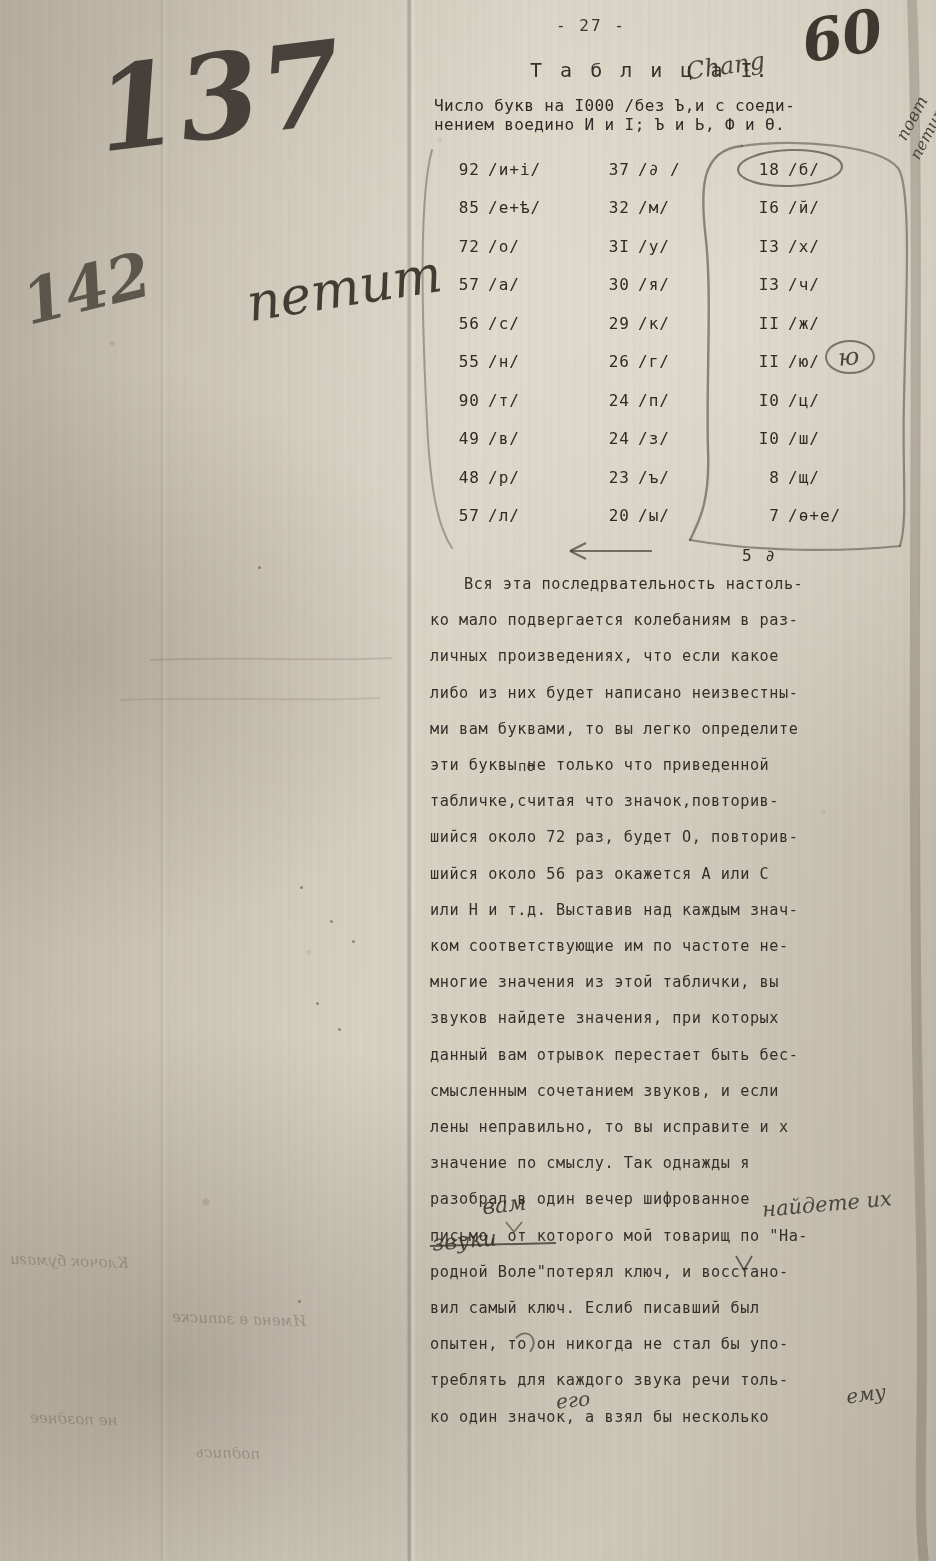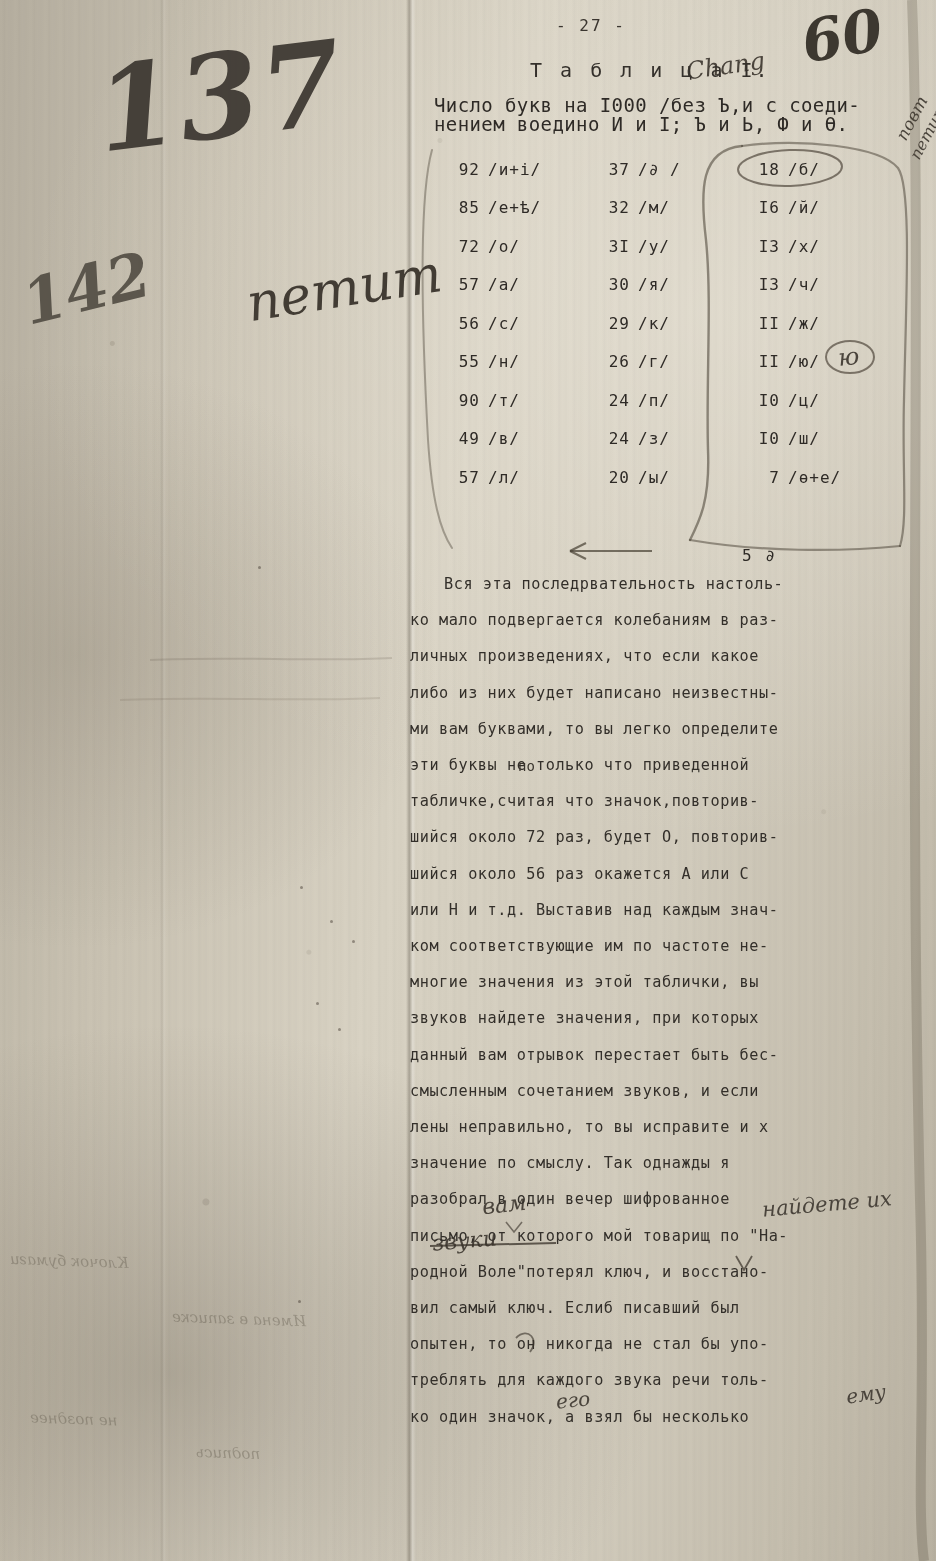--- a/index.html
+++ b/index.html
@@ -75,21 +75,21 @@
     top: 58px;
     font-size: 20px;
     letter-spacing: 3px;
     color: #34302b;
   }
   .caption {
     position: absolute;
     left: 434px;
     top: 96px;
     width: 500px;
-    font-size: 19px;
+    font-size: 16px;
     line-height: 19px;
     letter-spacing: 0.4px;
   }
   
   .numtable {
     position: absolute;
     left: 434px;
     top: 150px;
     width: 470px;
   }
@@ -114,21 +114,21 @@
     position: absolute;
     left: 742px;
     top: 546px;
     font-size: 16px;
     letter-spacing: 2px;
   }
 
   
   .body {
     position: absolute;
-    left: 410px;
+    left: 430px;
     top: 566px;
     width: 505px;
     font-size: 15.2px;
     line-height: 36.2px;
     letter-spacing: 0.55px;
     color: #332f2a;
   }
   .body .ln { white-space: pre; display: block; }
   .indent { padding-left: 34px; }
 
@@ -406,20 +406,34 @@
           <span class="n">49</span>
           <span class="g">/в/</span>
         </div>
         <div class="numcell">
           <span class="n">24</span>
           <span class="g">/з/</span>
         </div>
         <div class="numcell">
           <span class="n">I0</span>
           <span class="g">/ш/</span>
+        </div>
+      </div>
+      <div class="numrow">
+        <div class="numcell">
+          <span class="n">48</span>
+          <span class="g">/р/</span>
+        </div>
+        <div class="numcell">
+          <span class="n">23</span>
+          <span class="g">/ъ/</span>
+        </div>
+        <div class="numcell">
+          <span class="n">8</span>
+          <span class="g">/щ/</span>
         </div>
       </div>
       <div class="numrow">
         <div class="numcell">
           <span class="n">57</span>
           <span class="g">/л/</span>
         </div>
         <div class="numcell">
           <span class="n">20</span>
           <span class="g">/ы/</span>

